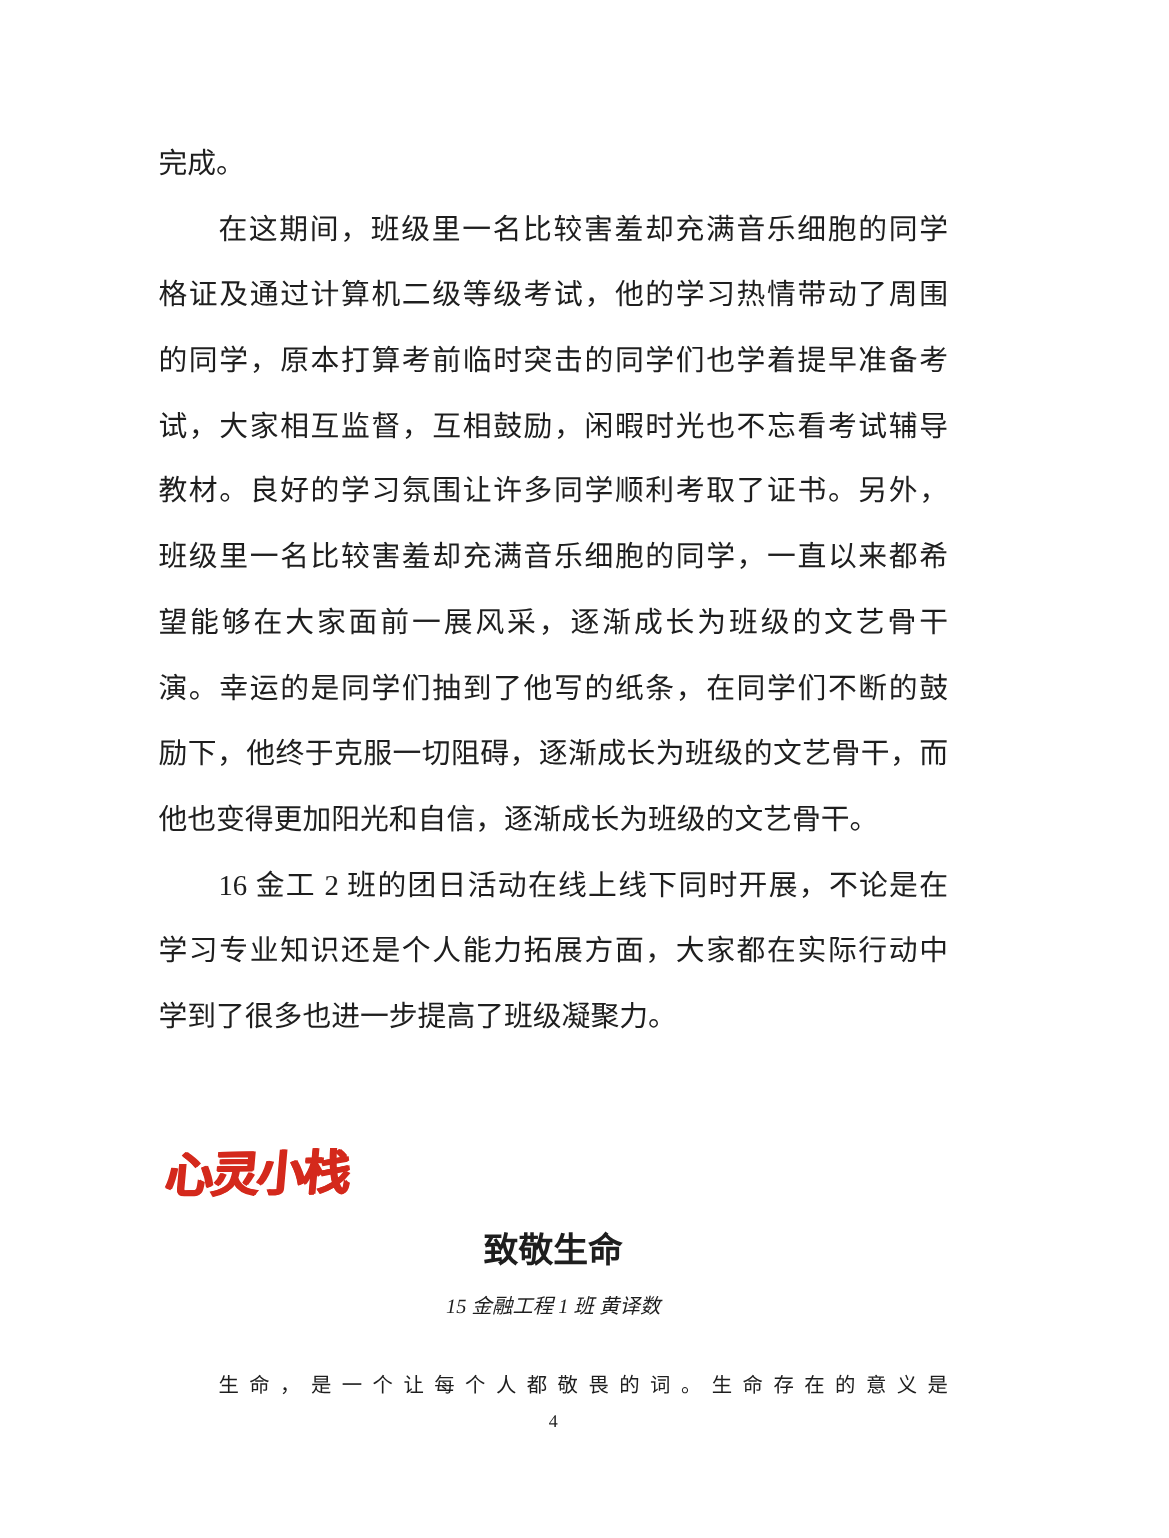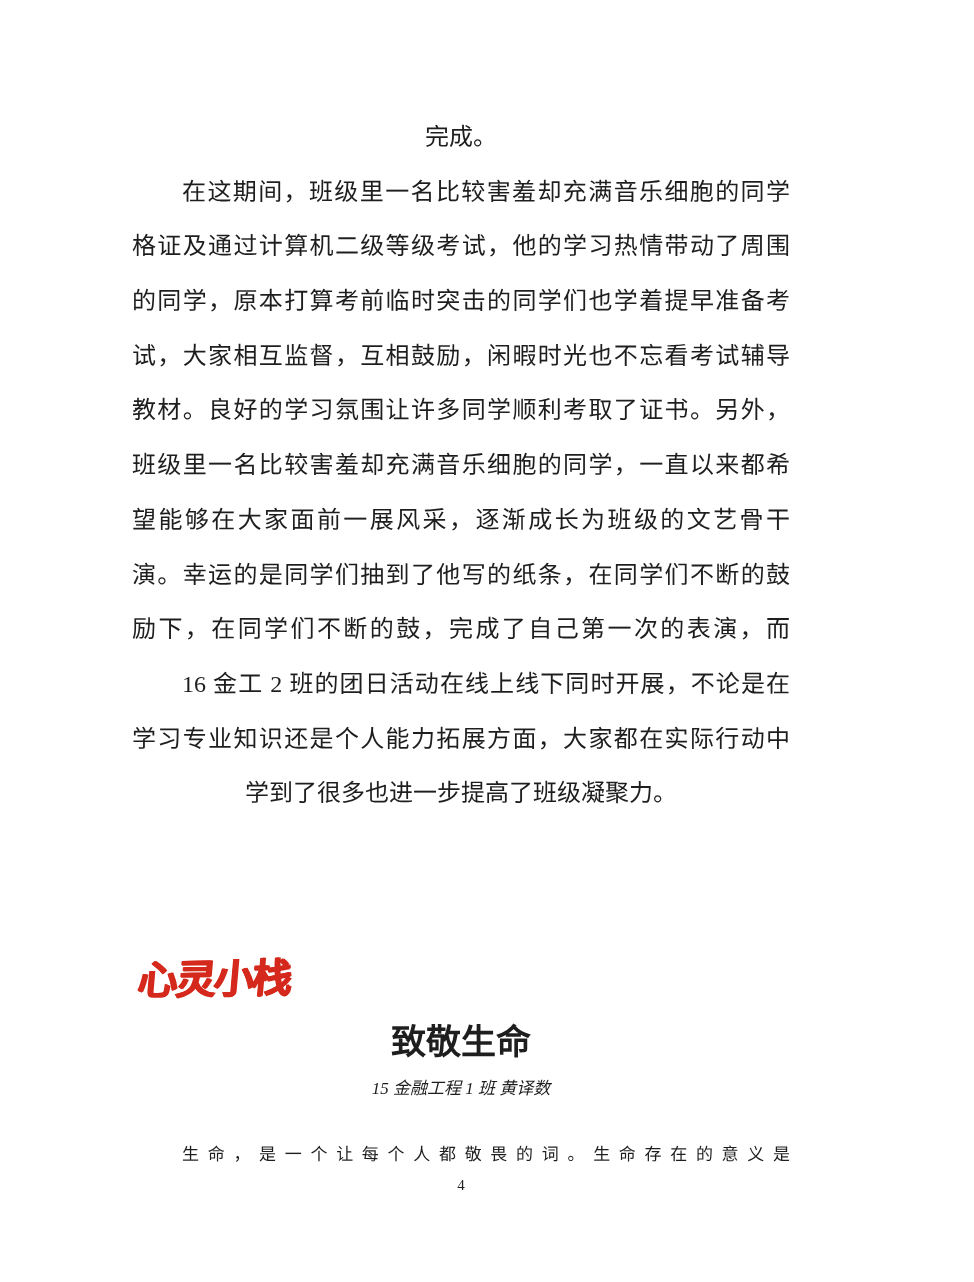--- a/index.html
+++ b/index.html
@@ -20,21 +20,21 @@
   }
   .body-text{
     position:absolute;
     left:132px;top:110px;width:658px;
   }
   .line{
     height:54.7px;line-height:54.7px;
     font-size:24px;
     color:var(--ink);
     white-space:nowrap;
-    text-align:center;
+    text-align:left;
   }
   .line.just{
     white-space:normal;
     text-align:justify;
     text-align-last:justify;
     text-justify:inter-character;
   }
   .line.ind{
     text-indent:50px;
   }
@@ -47,21 +47,21 @@
     letter-spacing:-2px;
     color:var(--accent);
     transform:skewX(-6deg) rotate(-1deg);
     text-shadow:1.2px 0 0 currentColor,0 0.8px 0 currentColor,-0.6px 0 0 currentColor;
   }
   .article-title{
     position:absolute;
     left:132px;top:1026px;width:658px;
     margin:0;
     text-align:center;
-    font-size:35px;line-height:34px;
+    font-size:29px;line-height:34px;
     font-weight:bold;
     color:var(--ink);
   }
   .article-byline{
     position:absolute;
     left:132px;top:1074px;width:658px;
     text-align:center;
     font-size:17px;line-height:30px;
     color:var(--ink);
     font-style:italic;
@@ -93,21 +93,22 @@
   <div class="body-text" id="body-lines">
       <div class="line">完成。</div>
       <div class="line just ind">在这期间，班级里一名比较害羞却充满音乐细胞的同学</div>
       <div class="line just">格证及通过计算机二级等级考试，他的学习热情带动了周围</div>
       <div class="line just">的同学，原本打算考前临时突击的同学们也学着提早准备考</div>
       <div class="line just">试，大家相互监督，互相鼓励，闲暇时光也不忘看考试辅导</div>
       <div class="line just">教材。良好的学习氛围让许多同学顺利考取了证书。另外，</div>
       <div class="line just">班级里一名比较害羞却充满音乐细胞的同学，一直以来都希</div>
       <div class="line just">望能够在大家面前一展风采，逐渐成长为班级的文艺骨干</div>
       <div class="line just">演。幸运的是同学们抽到了他写的纸条，在同学们不断的鼓</div>
-      <div class="line just">励下，在同学们不断的鼓，完成了自己第一次的表演，而</div>
+      <div class="line just">励下，他终于克服一切阻碍，逐渐成长为班级的文艺骨干，而</div>
+      <div class="line">他也变得更加阳光和自信，逐渐成长为班级的文艺骨干。</div>
       <div class="line just ind">16 金工 2 班的团日活动在线上线下同时开展，不论是在</div>
       <div class="line just">学习专业知识还是个人能力拓展方面，大家都在实际行动中</div>
       <div class="line">学到了很多也进一步提高了班级凝聚力。</div>
     </div>
 
   <div class="section-logo">心灵小栈</div>
 
   <h2 class="article-title">致敬生命</h2>
 
   <div class="article-byline">15 金融工程 1 班 黄译数</div>

